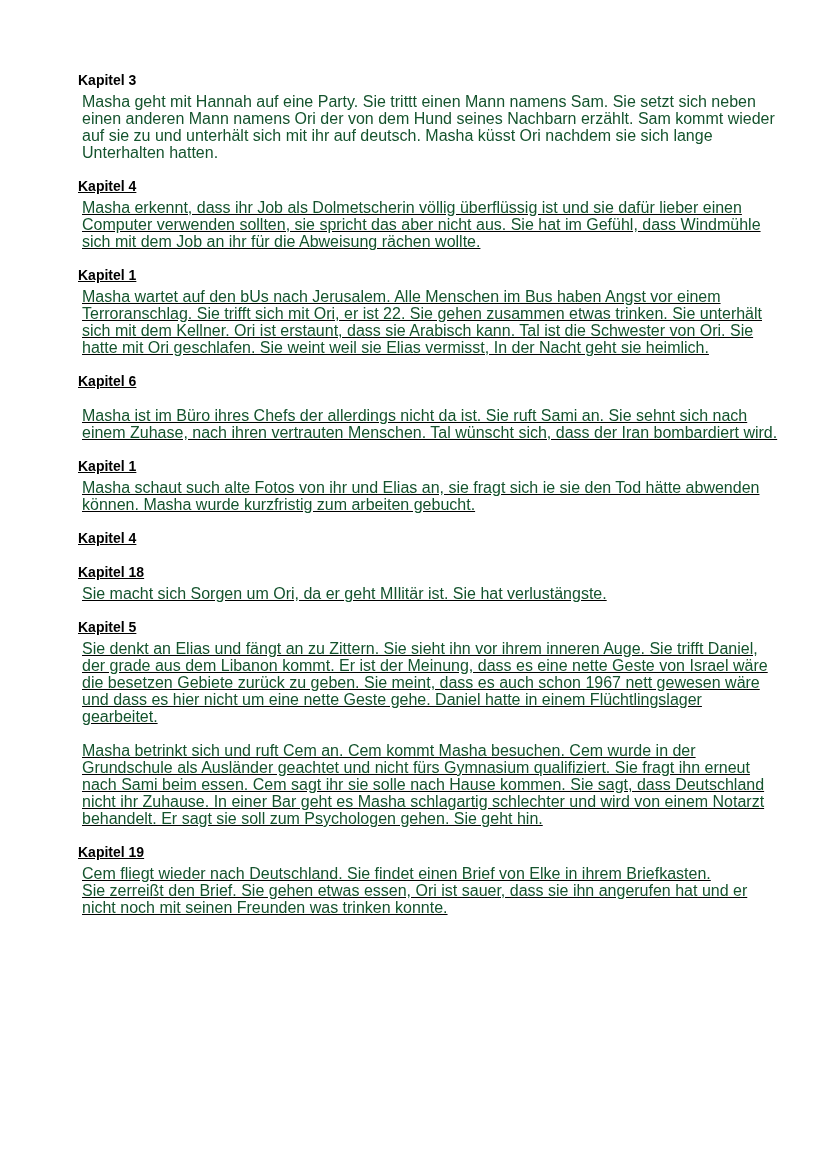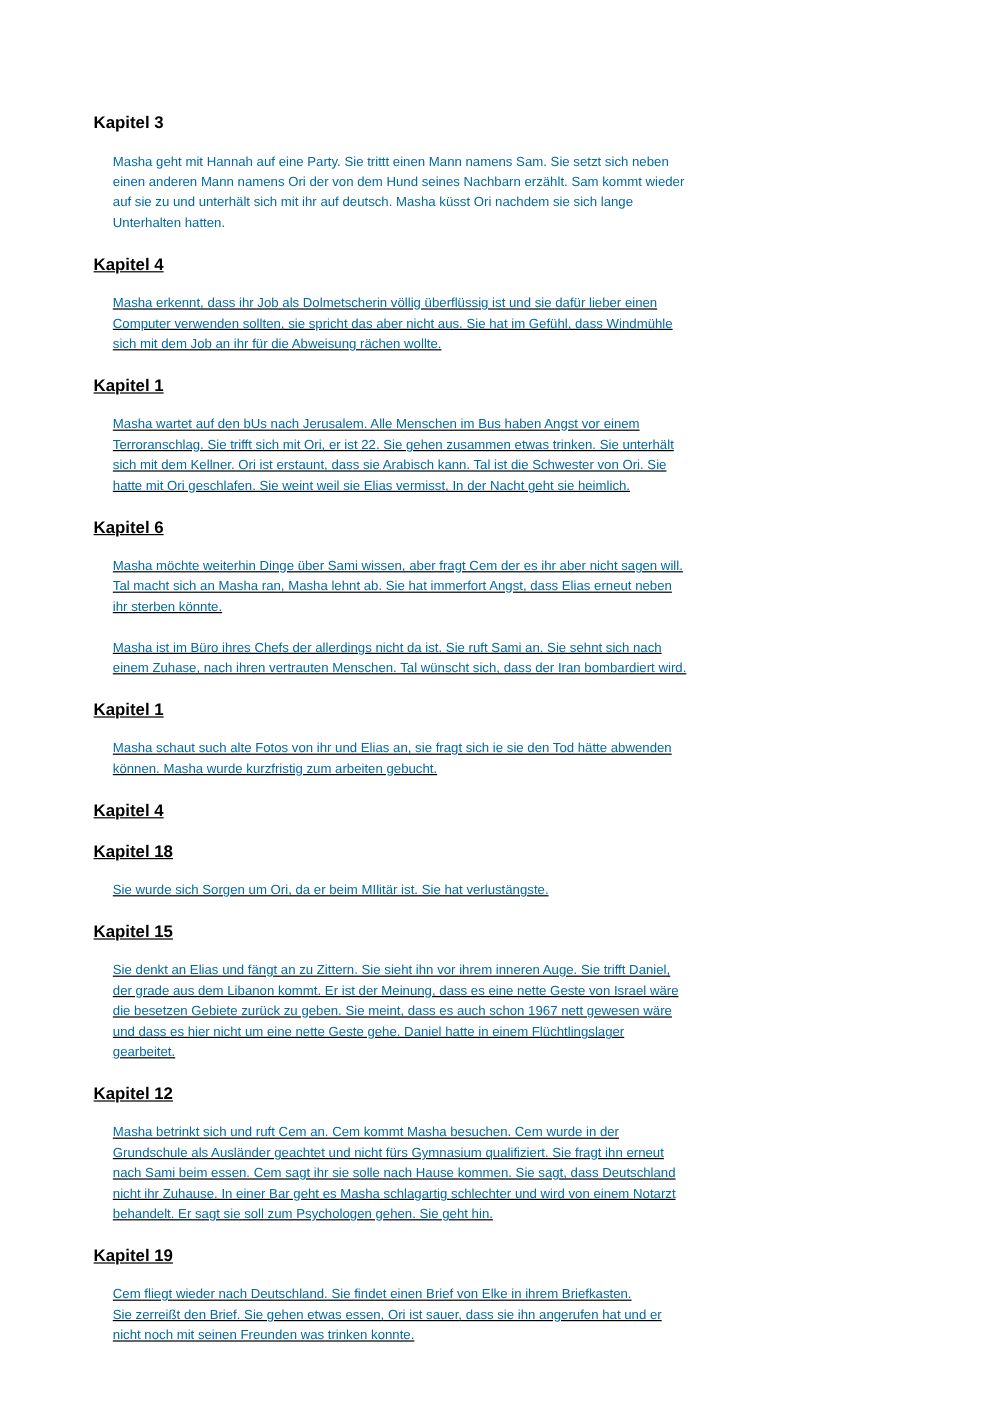--- a/index.html
+++ b/index.html
@@ -9,42 +9,42 @@
   body {
     width: 828px;
     height: 1171px;
     background: #ffffff;
     overflow: hidden;
   }
   .page {
     box-sizing: border-box;
     width: 828px;
     height: 1171px;
-    padding: 94px 70px 0 78px;
+    padding: 72px 70px 0 78px;
     background: #ffffff;
     color: #000000;
     font-family: "Liberation Sans", "DejaVu Sans", sans-serif;
     font-size: 14px;
     line-height: 17px;
   }
   .chapter { margin: 0; }
   .chapter + .chapter { margin-top: 17px; text-decoration: underline; }
   .chapter-heading {
     margin: 0;
     font-size: 14px;
     line-height: 17px;
     font-weight: bold;
     color: #000000;
   }
   .chapter-body {
-    margin: 16px;
+    margin: 4px;
     max-width: 680px;
-    font-size: 11px;
+    font-size: 16px;
     line-height: 17px;
-    color: #0369a1;
+    color: #14532d;
     white-space: nowrap;
   }
 </style>
 </head>
 <body>
 
 <div class="page">
 
   <section class="chapter">
     <h2 class="chapter-heading">Kapitel 3</h2>
@@ -56,48 +56,46 @@
     <p class="chapter-body">Masha erkennt, dass ihr Job als Dolmetscherin völlig überflüssig ist und sie dafür lieber einen<br>Computer verwenden sollten, sie spricht das aber nicht aus. Sie hat im Gefühl, dass Windmühle<br>sich mit dem Job an ihr für die Abweisung rächen wollte.</p>
   </section>
 
   <section class="chapter">
     <h2 class="chapter-heading">Kapitel 1</h2>
     <p class="chapter-body">Masha wartet auf den bUs nach Jerusalem. Alle Menschen im Bus haben Angst vor einem<br>Terroranschlag. Sie trifft sich mit Ori, er ist 22. Sie gehen zusammen etwas trinken. Sie unterhält<br>sich mit dem Kellner. Ori ist erstaunt, dass sie Arabisch kann. Tal ist die Schwester von Ori. Sie<br>hatte mit Ori geschlafen. Sie weint weil sie Elias vermisst, In der Nacht geht sie heimlich.</p>
   </section>
 
   <section class="chapter">
     <h2 class="chapter-heading">Kapitel 6</h2>
-    <p class="chapter-body">Masha möchte weiterhin Dinge über Sami wissen, aber fragt Cem der es ihr aber nicht sagen will.<br>Tal macht sich an Masha ran, Masha lehnt ab. Sie hat immerfort Angst, dass Elias erneut neben<br>ihr sterben könnte.</p>
   </section>
 
   <section class="chapter">
     <p class="chapter-body">Masha ist im Büro ihres Chefs der allerdings nicht da ist. Sie ruft Sami an. Sie sehnt sich nach<br>einem Zuhase, nach ihren vertrauten Menschen. Tal wünscht sich, dass der Iran bombardiert wird.</p>
   </section>
 
   <section class="chapter">
     <h2 class="chapter-heading">Kapitel 1</h2>
     <p class="chapter-body">Masha schaut such alte Fotos von ihr und Elias an, sie fragt sich ie sie den Tod hätte abwenden<br>können. Masha wurde kurzfristig zum arbeiten gebucht.</p>
   </section>
 
   <section class="chapter">
     <h2 class="chapter-heading">Kapitel 4</h2>
   </section>
 
   <section class="chapter">
     <h2 class="chapter-heading">Kapitel 18</h2>
-    <p class="chapter-body">Sie wurde sich Sorgen um Ori, da er beim MIlitär ist. Sie hat verlustängste.</p>
+    <p class="chapter-body">Sie macht sich Sorgen um Ori, da er geht MIlitär ist. Sie hat verlustängste.</p>
   </section>
 
   <section class="chapter">
-    <h2 class="chapter-heading">Kapitel 15</h2>
+    <h2 class="chapter-heading">Kapitel 5</h2>
     <p class="chapter-body">Sie denkt an Elias und fängt an zu Zittern. Sie sieht ihn vor ihrem inneren Auge. Sie trifft Daniel,<br>der grade aus dem Libanon kommt. Er ist der Meinung, dass es eine nette Geste von Israel wäre<br>die besetzen Gebiete zurück zu geben. Sie meint, dass es auch schon 1967 nett gewesen wäre<br>und dass es hier nicht um eine nette Geste gehe. Daniel hatte in einem Flüchtlingslager<br>gearbeitet.</p>
   </section>
 
   <section class="chapter">
-    <h2 class="chapter-heading">Kapitel 12</h2>
     <p class="chapter-body">Masha betrinkt sich und ruft Cem an. Cem kommt Masha besuchen. Cem wurde in der<br>Grundschule als Ausländer geachtet und nicht fürs Gymnasium qualifiziert. Sie fragt ihn erneut<br>nach Sami beim essen. Cem sagt ihr sie solle nach Hause kommen. Sie sagt, dass Deutschland<br>nicht ihr Zuhause. In einer Bar geht es Masha schlagartig schlechter und wird von einem Notarzt<br>behandelt. Er sagt sie soll zum Psychologen gehen. Sie geht hin.</p>
   </section>
 
   <section class="chapter">
     <h2 class="chapter-heading">Kapitel 19</h2>
     <p class="chapter-body">Cem fliegt wieder nach Deutschland. Sie findet einen Brief von Elke in ihrem Briefkasten.<br>Sie zerreißt den Brief. Sie gehen etwas essen, Ori ist sauer, dass sie ihn angerufen hat und er<br>nicht noch mit seinen Freunden was trinken konnte.</p>
   </section>
 
 </div>
 

